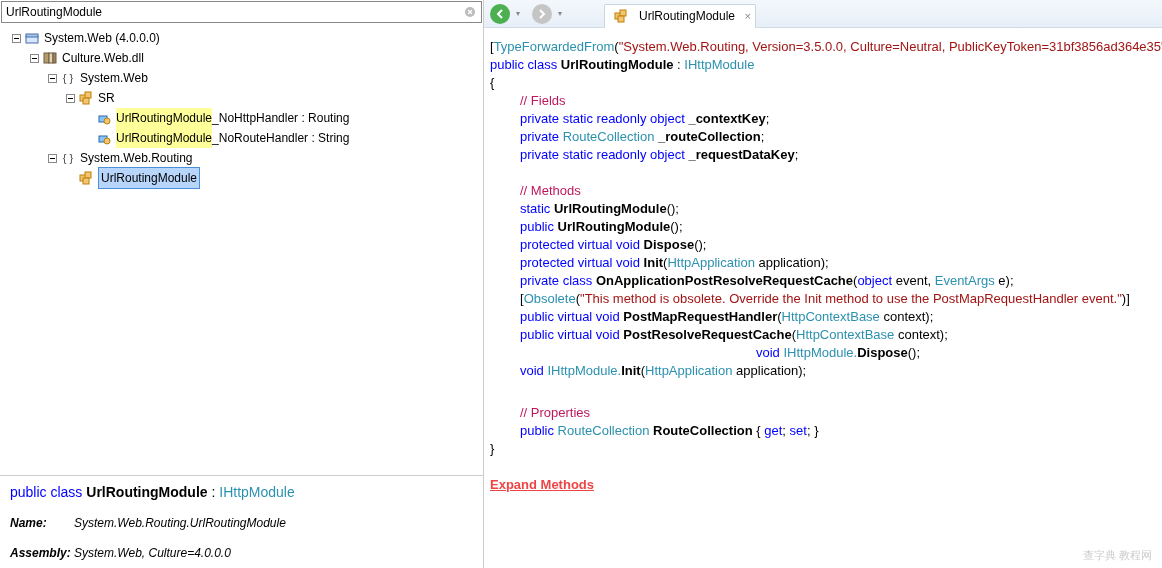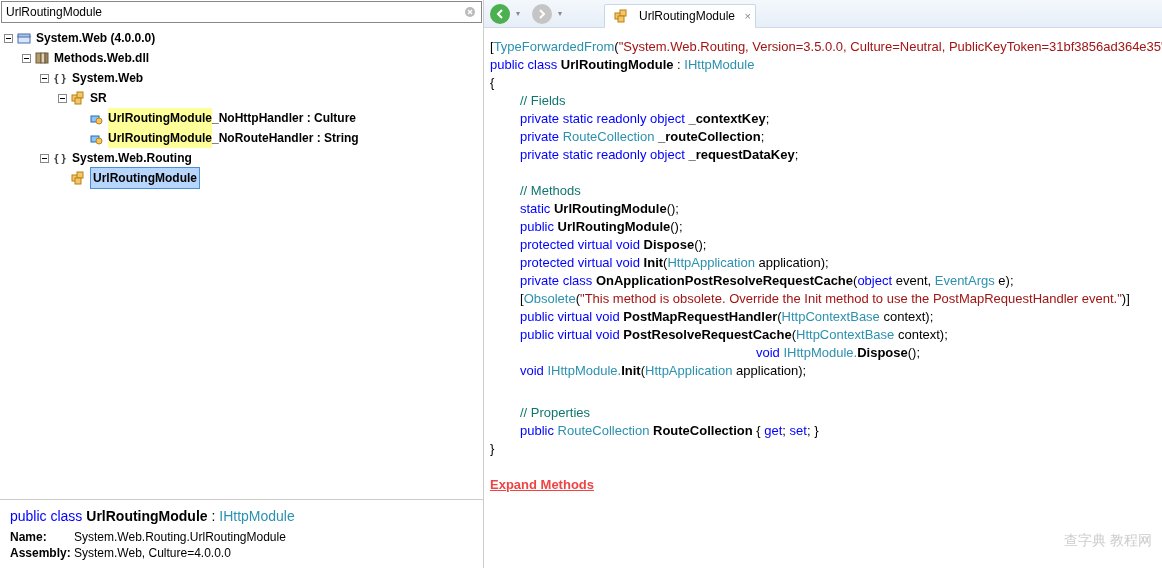--- a/index.html
+++ b/index.html
@@ -1,52 +1,52 @@
 <!DOCTYPE html>
 <html><head>
 <meta charset="utf-8">
 <style>
   * { box-sizing: border-box; margin: 0; padding: 0; }
   body { font-family: "Microsoft YaHei", "Segoe UI", Arial, sans-serif; font-size: 12px; color: #000; background: #fff; width: 1162px; height: 568px; overflow: hidden; display: flex; }
   .left-pane { width: 484px; height: 568px; border-right: 1px solid #ccc; display: flex; flex-direction: column; }
   .search-row { height: 22px; border: 1px solid #888; margin: 1px; display: flex; align-items: center; padding: 0 4px; }
   .search-input { flex: 1; border: none; outline: none; font-size: 12px; }
   .clear-icon { width: 14px; height: 14px; color: #999; display: flex; align-items: center; justify-content: center; cursor: pointer; }
-  .tree { flex: 1; overflow: auto; padding: 4px 2px; line-height: 20px; font-weight: bold; }
+  .tree { flex: 1; overflow: auto; padding: 4px 10px; line-height: 20px; }
   .tree-row { display: flex; align-items: center; height: 20px; white-space: nowrap; }
   .tree-row .toggle { width: 12px; height: 12px; display: inline-flex; align-items: center; justify-content: center; margin-right: 2px; }
   .toggle svg { display: block; }
   .spacer { display: inline-block; }
   .ind1 { width: 18px; } .ind2 { width: 36px; } .ind3 { width: 54px; } .ind4 { width: 72px; }
   .icon { width: 16px; height: 16px; display: inline-flex; align-items: center; justify-content: center; margin-right: 4px; }
   .hl { background: #ffff99; }
   .selected { background: #b8d6fb; border: 1px solid #4a90d9; padding: 0 2px; margin: -1px 0; }
   .info-box { border-top: 1px solid #ccc; padding: 8px 10px; font-size: 12px; }
   .info-title { font-size: 14px; margin-bottom: 6px; }
-  .info-row { display: flex; margin-top: 2px; }
+  .info-row { display: flex; margin-top: 16px; font-style: italic; }
   .info-lab { width: 64px; font-weight: bold; }
   .kw-blue { color: #0000ff; }
   .kw-darkcyan { color: #2b91af; }
   .right-pane { width: 678px; height: 568px; display: flex; flex-direction: column; }
   .toolbar { height: 28px; border-bottom: 1px solid #d0dbe8; background: linear-gradient(#f4f8fc,#e6eef7); display: flex; align-items: center; padding-left: 6px; gap: 6px; }
   .nav-btn { width: 20px; height: 20px; border-radius: 50%; display: flex; align-items: center; justify-content: center; }
   .nav-back { background: #4caf50; color: #fff; }
   .nav-fwd { background: #c5c5c5; color: #fff; }
   .nav-drop { width: 10px; color: #888; font-size: 8px; display: flex; align-items: center; }
   .tab { margin-left: 30px; height: 24px; background: #fff; border: 1px solid #c9d6e6; border-bottom: none; padding: 0 20px 0 8px; display: flex; align-items: center; gap: 6px; position: relative; top: 2px; border-radius: 2px 2px 0 0; }
   .tab .close { position: absolute; right: 4px; color: #888; font-size: 11px; }
   .code-area { flex: 1; overflow: auto; padding: 10px 6px; font-size: 13px; line-height: 18px; }
   .code-area div { white-space: nowrap; }
   .c-str { color: #a31515; }
   .c-kw { color: #0000ff; }
   .c-type { color: #2b91af; }
-  .c-comment { color: #0f766e; }
+  .c-comment { color: #be185d; }
   .c-link { color: #ef4444; text-decoration: underline; font-weight: bold; }
   .bold { font-weight: bold; }
-  .watermark { position: absolute; right: 10px; bottom: 18px; font-size: 14px; color: #ccc; }
+  .watermark { position: absolute; right: 10px; bottom: 5px; font-size: 11px; color: #ccc; }
 </style>
 </head>
 <body>
 
 <div class="left-pane">
   <div class="search-row">
     <input class="search-input" value="UrlRoutingModule" style="">
     <span class="clear-icon">
       <svg width="12" height="12" viewBox="0 0 12 12">
           <circle cx="6" cy="6" r="5" fill="#bbb"></circle>
@@ -79,21 +79,21 @@
             <path d="M2 4.5 H7" stroke="#000"></path>
           </svg>
         </span>
       <span class="icon">
           <svg width="14" height="12">
             <rect x="1" y="1" width="5" height="10" fill="#b89b6d" stroke="#6d5b3f"></rect>
             <rect x="6" y="1" width="4" height="10" fill="#e0d3b8" stroke="#6d5b3f"></rect>
             <rect x="10" y="1" width="3" height="10" fill="#9d845d" stroke="#6d5b3f"></rect>
           </svg>
         </span>
-      <span>Methods.Web.dll</span>
+      <span>Culture.Web.dll</span>
     </div>
     <div class="tree-row">
       <span class="spacer ind2"></span>
       <span class="toggle">
           <svg width="9" height="9">
             <rect x="0.5" y="0.5" width="8" height="8" fill="#fff" stroke="#888"></rect>
             <path d="M2 4.5 H7" stroke="#000"></path>
           </svg>
         </span>
       <span class="icon" style="font-size:11px;color:#444;">{ }</span>
@@ -119,21 +119,21 @@
     <div class="tree-row">
       <span class="spacer ind4"></span>
       <span class="toggle"></span>
       <span class="icon">
           <svg width="14" height="14">
             <rect x="2" y="5" width="8" height="6" fill="#86c5ff" stroke="#2a6aa3"></rect>
             <circle cx="10" cy="10" r="3" fill="#f0c674" stroke="#c08000"></circle>
           </svg>
         </span>
       <span class="hl">UrlRoutingModule</span>
-        <span>_NoHttpHandler : Culture</span>
+        <span>_NoHttpHandler : Routing</span>
     </div>
     <div class="tree-row">
       <span class="spacer ind4"></span>
       <span class="toggle"></span>
       <span class="icon">
           <svg width="14" height="14">
             <rect x="2" y="5" width="8" height="6" fill="#86c5ff" stroke="#2a6aa3"></rect>
             <circle cx="10" cy="10" r="3" fill="#f0c674" stroke="#c08000"></circle>
           </svg>
         </span>

